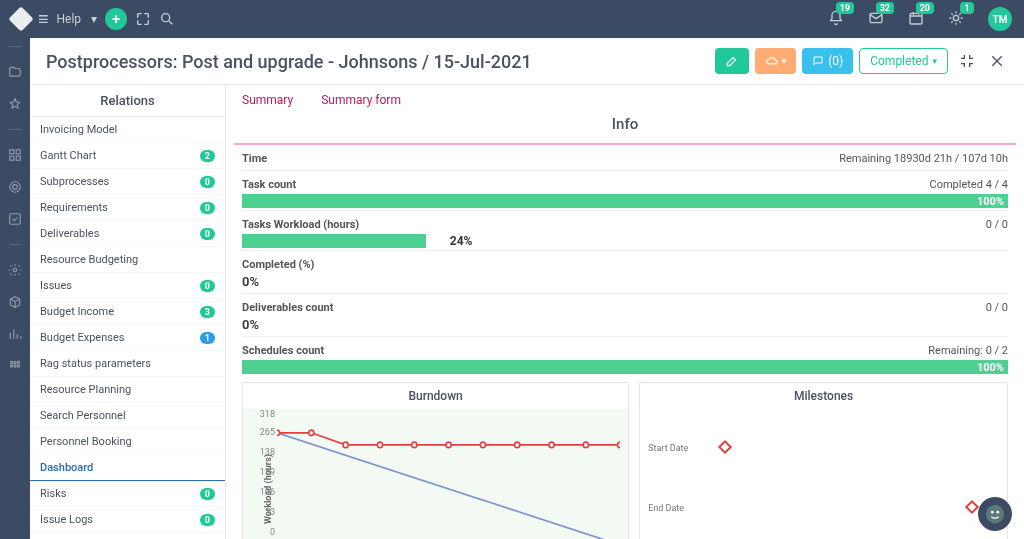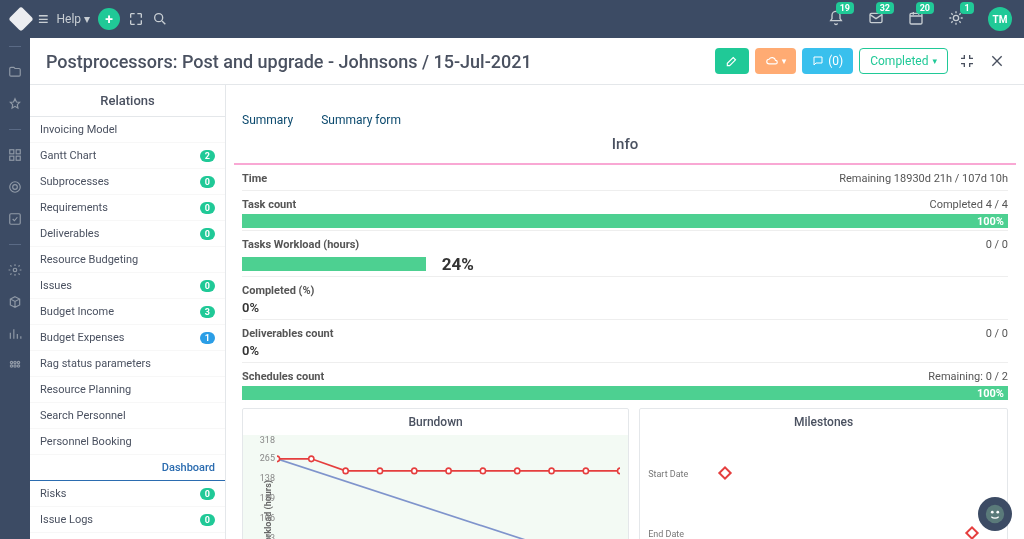--- a/index.html
+++ b/index.html
@@ -1,20 +1,20 @@
 <!DOCTYPE html>
 <html><head>
 <meta charset="utf-8">
 <style>
 * { box-sizing: border-box; margin: 0; padding: 0; }
 body { font-family: -apple-system, BlinkMacSystemFont, "Segoe UI", Roboto, sans-serif; font-size: 12px; color: #333; background: #fff; width: 1024px; height: 539px; overflow: hidden; }
 .topbar { background: #3c4b64; height: 38px; display: flex; align-items: center; padding: 0 12px; color: #c8ced3; gap: 8px; }
 .logo { width: 18px; height: 18px; background: #fff; border-radius: 3px; transform: rotate(45deg); opacity: 0.9; }
 .hamburger { font-size: 18px; cursor: pointer; }
-.help { font-size: 12px; display: flex; align-items: center; gap: 3px; cursor: pointer; }
+.help { font-size: 12px; display: flex; align-items: center; gap: 10px; cursor: pointer; }
 .add-btn { width: 22px; height: 22px; border-radius: 50%; background: #20c997; color: #fff; font-size: 14px; font-weight: bold; display: flex; align-items: center; justify-content: center; cursor: pointer; }
 .top-icon { width: 16px; height: 16px; cursor: pointer; position: relative; }
 .top-icon svg { width: 16px; height: 16px; stroke: #c8ced3; fill: none; stroke-width: 2; }
 .topbar .spacer { flex: 1; }
 .notif { position: relative; margin: 0 8px; cursor: pointer; }
 .notif svg { width: 16px; height: 16px; stroke: #c8ced3; fill: none; stroke-width: 2; }
 .badge { position: absolute; top: -8px; right: -10px; background: #20c997; color: #fff; font-size: 9px; font-weight: bold; padding: 1px 4px; border-radius: 4px; min-width: 14px; text-align: center; }
 .avatar { width: 24px; height: 24px; border-radius: 50%; background: #20c997; color: #fff; font-size: 10px; font-weight: bold; display: flex; align-items: center; justify-content: center; margin-left: 8px; }
 .body { display: flex; height: calc(539px - 38px); }
 .icon-rail { width: 30px; background: #3c4b64; display: flex; flex-direction: column; align-items: center; padding-top: 8px; gap: 18px; }
@@ -29,36 +29,36 @@
 .btn-orange { background: #ffab73; }
 .btn-sky { background: #39c0ed; }
 .btn-outline { background: #fff; border: 1px solid #20c997; color: #20c997; }
 .icon-btn { width: 22px; height: 22px; margin-left: 8px; cursor: pointer; display: flex; align-items: center; justify-content: center; }
 .icon-btn svg { width: 16px; height: 16px; stroke: #4a5160; fill: none; stroke-width: 2; }
 .main-split { display: flex; flex: 1; overflow: hidden; }
 .relations { width: 196px; border-right: 1px solid #e4e7ea; display: flex; flex-direction: column; }
 .relations-title { text-align: center; font-size: 13px; font-weight: 500; padding: 8px 0; border-bottom: 1px solid #e4e7ea; color: #4a5160; }
 .rel-list { flex: 1; overflow-y: auto; }
 .rel-item { display: flex; align-items: center; justify-content: space-between; padding: 6px 10px; font-size: 11px; color: #4a5160; cursor: pointer; border-bottom: 1px solid #f7f7f7; }
-.rel-item.active { color: #2b6cb0; border-bottom: 1px solid #2b6cb0; font-weight: 500; justify-content: flex-end; }
+.rel-item.active { color: #2b6cb0; border-bottom: 1px solid #2b6cb0; font-weight: 500; }
 .rel-badge { background: #20c997; color: #fff; font-size: 9px; font-weight: bold; padding: 1px 5px; border-radius: 8px; min-width: 14px; text-align: center; }
 .rel-badge.blue { background: #2b9ee6; }
 .dashboard { flex: 1; overflow-y: auto; padding: 0 8px; }
-.tabs { display: flex; gap: 28px; padding: 8px 8px 4px 8px; font-size: 12px; color: #0c4a6e; margin-top: 20px; }
+.tabs { display: flex; gap: 28px; padding: 8px 8px 4px 8px; font-size: 12px; color: #be185d; }
 .tab { cursor: pointer; }
 .info-title { text-align: center; font-size: 15px; font-weight: 500; color: #4a5160; padding: 4px 0 10px 0; border-bottom: 2px solid #f9a8d4; }
 .metric { padding: 4px 8px 0 8px; }
 .metric-head { display: flex; justify-content: space-between; font-size: 11px; color: #555; padding: 3px 0; }
 .metric-head .right { font-weight: 400; }
 .bar-row { display: flex; align-items: center; }
 .bar { height: 14px; position: relative; }
 .bar-full { width: 100%; background: #4dd091; text-align: center; }
 .bar-partial { width: 24%; background: #4dd091; }
 .bar-label-in { position: absolute; right: 4px; top: 0; bottom: 0; display: flex; align-items: center; color: #fff; font-size: 11px; font-weight: bold; }
-.bar-label-out { font-size: 17px; font-weight: bold; color: #333; margin-left: 16px; }
+.bar-label-out { font-size: 12px; font-weight: bold; color: #333; margin-left: 24px; }
 .metric-hr { border-bottom: 1px solid #eee; margin-top: 2px; }
 .val-line { font-size: 13px; font-weight: 600; color: #333; padding-bottom: 2px; }
 .chart-row { display: flex; gap: 10px; padding: 8px; }
 .chart-card { flex: 1; border: 1px solid #e4e7ea; border-radius: 2px; }
 .chart-title { text-align: center; font-size: 12px; font-weight: 500; color: #4a5160; padding: 6px 0; }
 .chart-body { height: 160px; position: relative; padding: 4px 8px 24px 34px; }
 .burndown-svg { width: 100%; height: 100%; }
 .y-axis-label { position: absolute; left: 0; top: 50%; transform: translate(-10px, -50%) rotate(-90deg); font-size: 9px; font-weight: bold; color: #666; white-space: nowrap; }
 .tick-y { position: absolute; left: 12px; font-size: 9px; color: #888; text-align: right; width: 20px; }
 .milestones-body { height: 160px; position: relative; padding: 4px 8px 24px 70px; }

